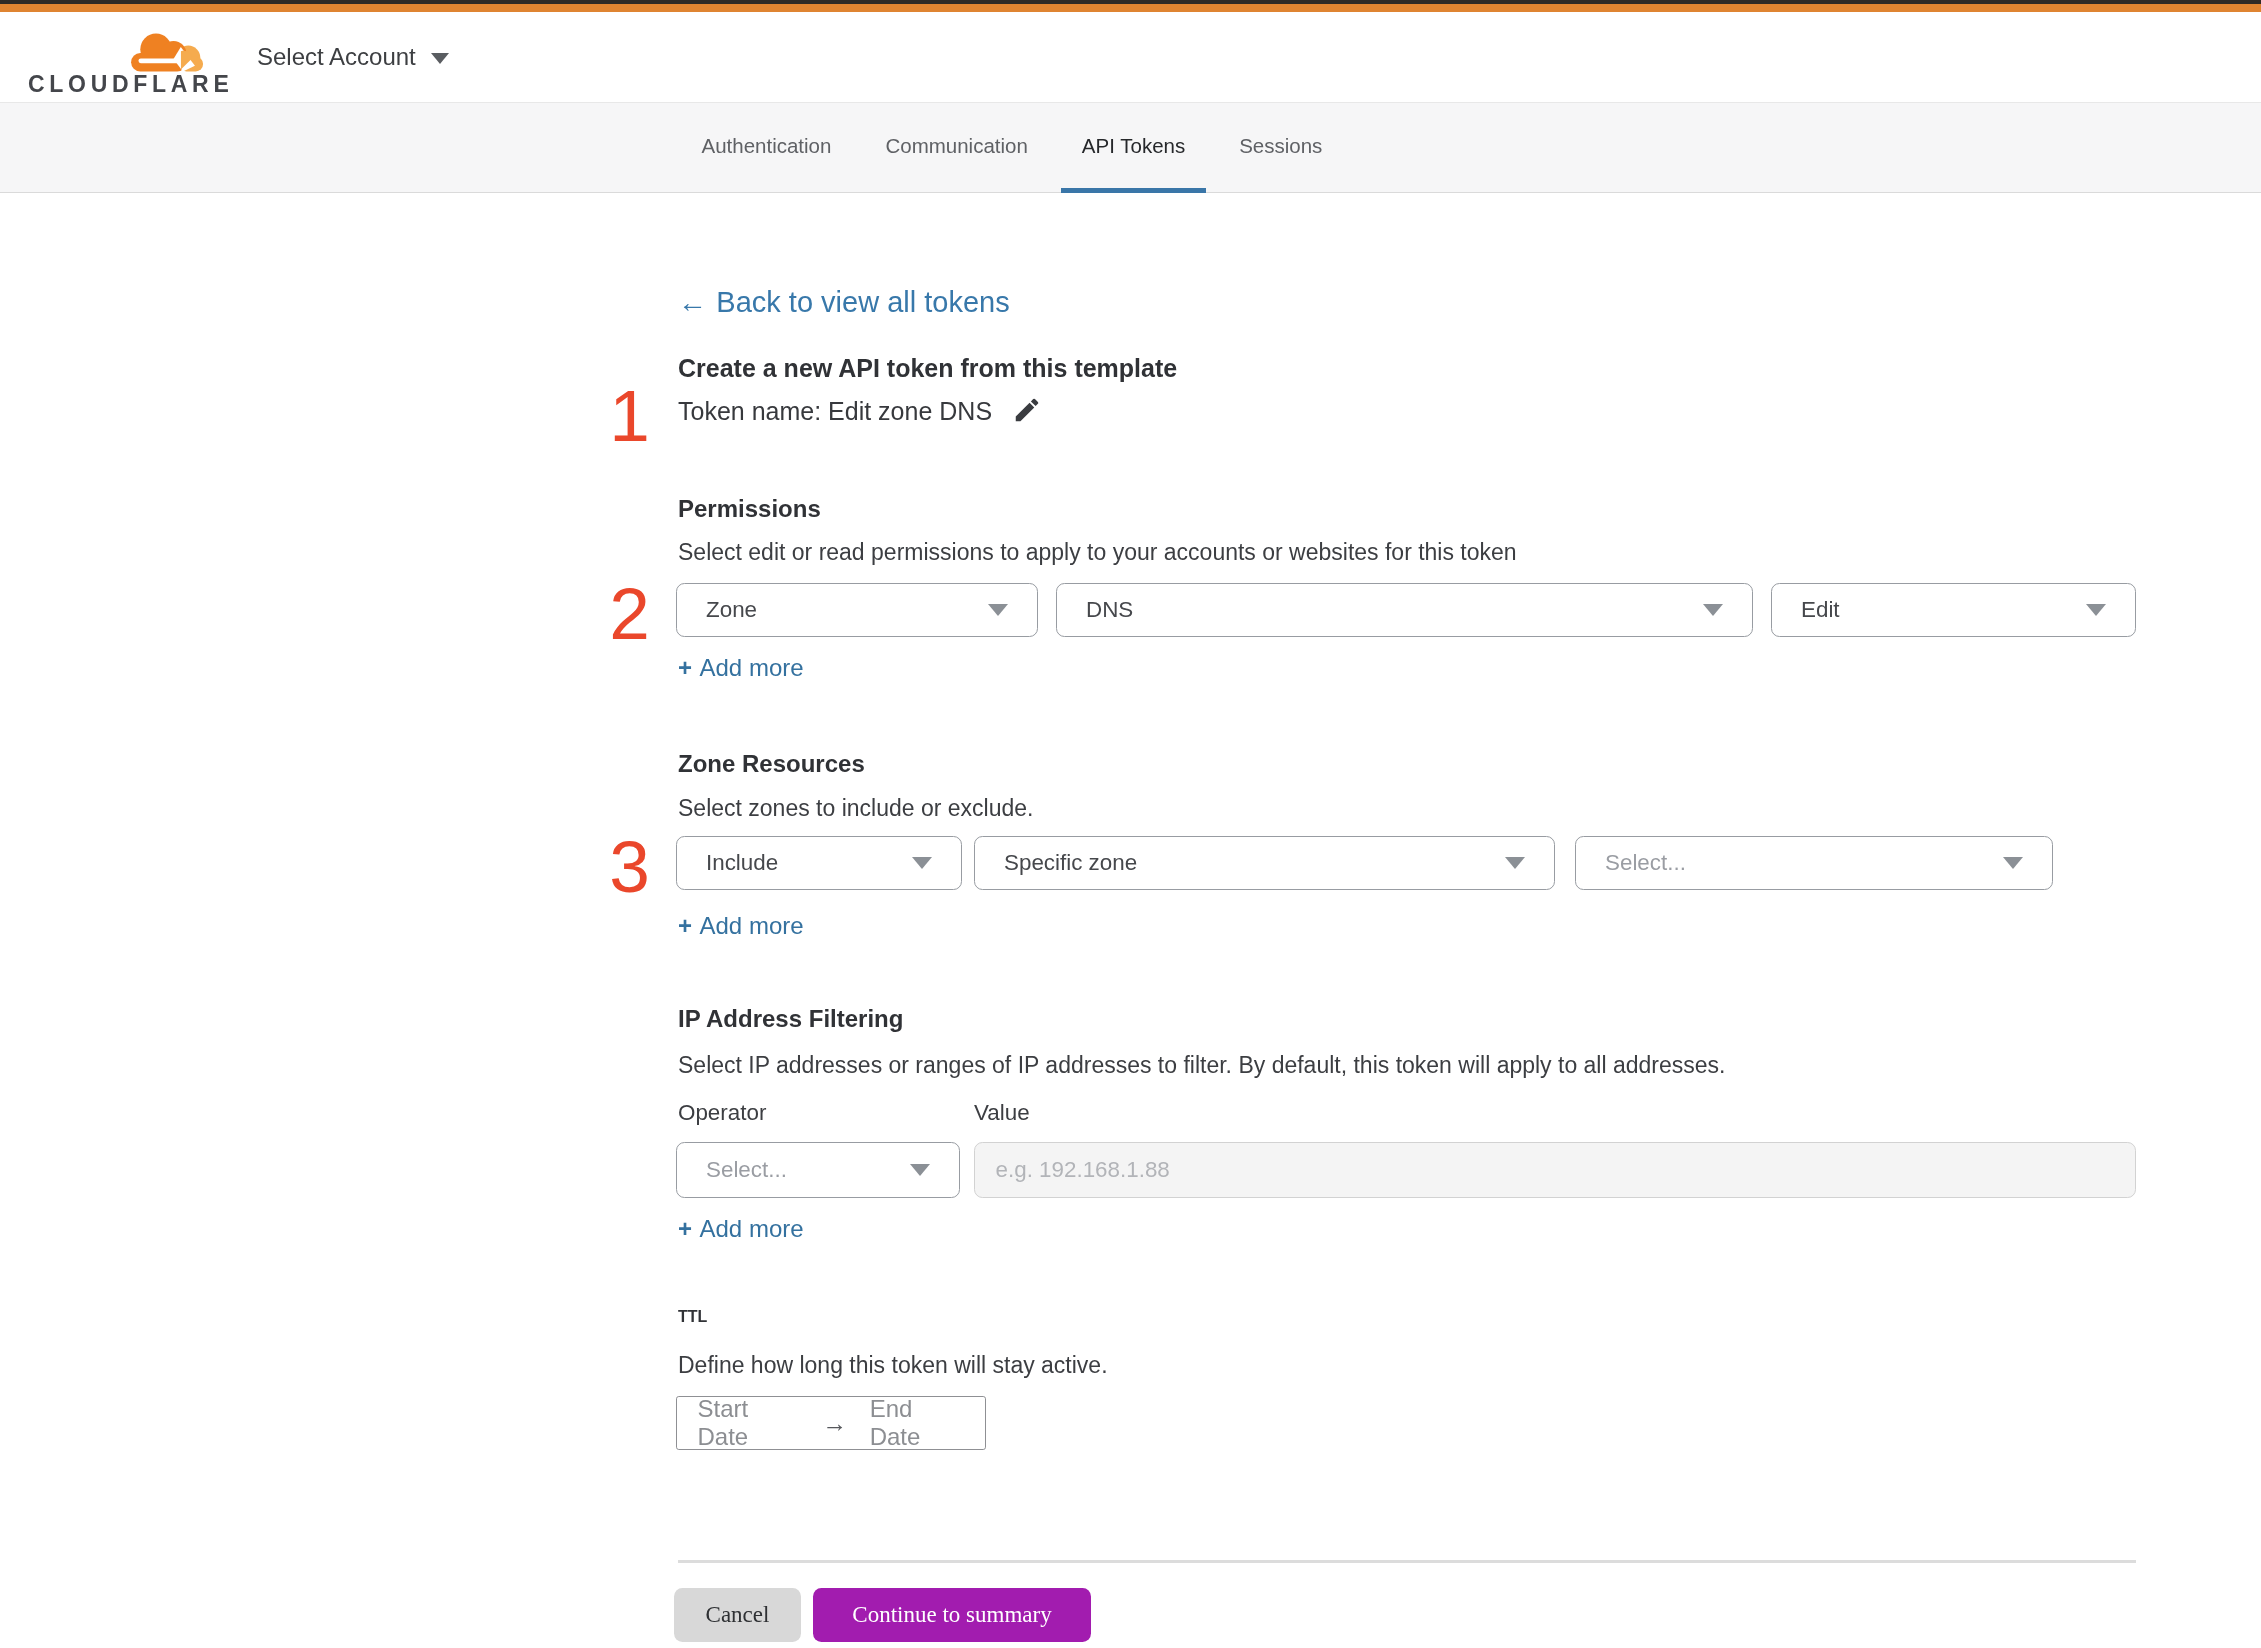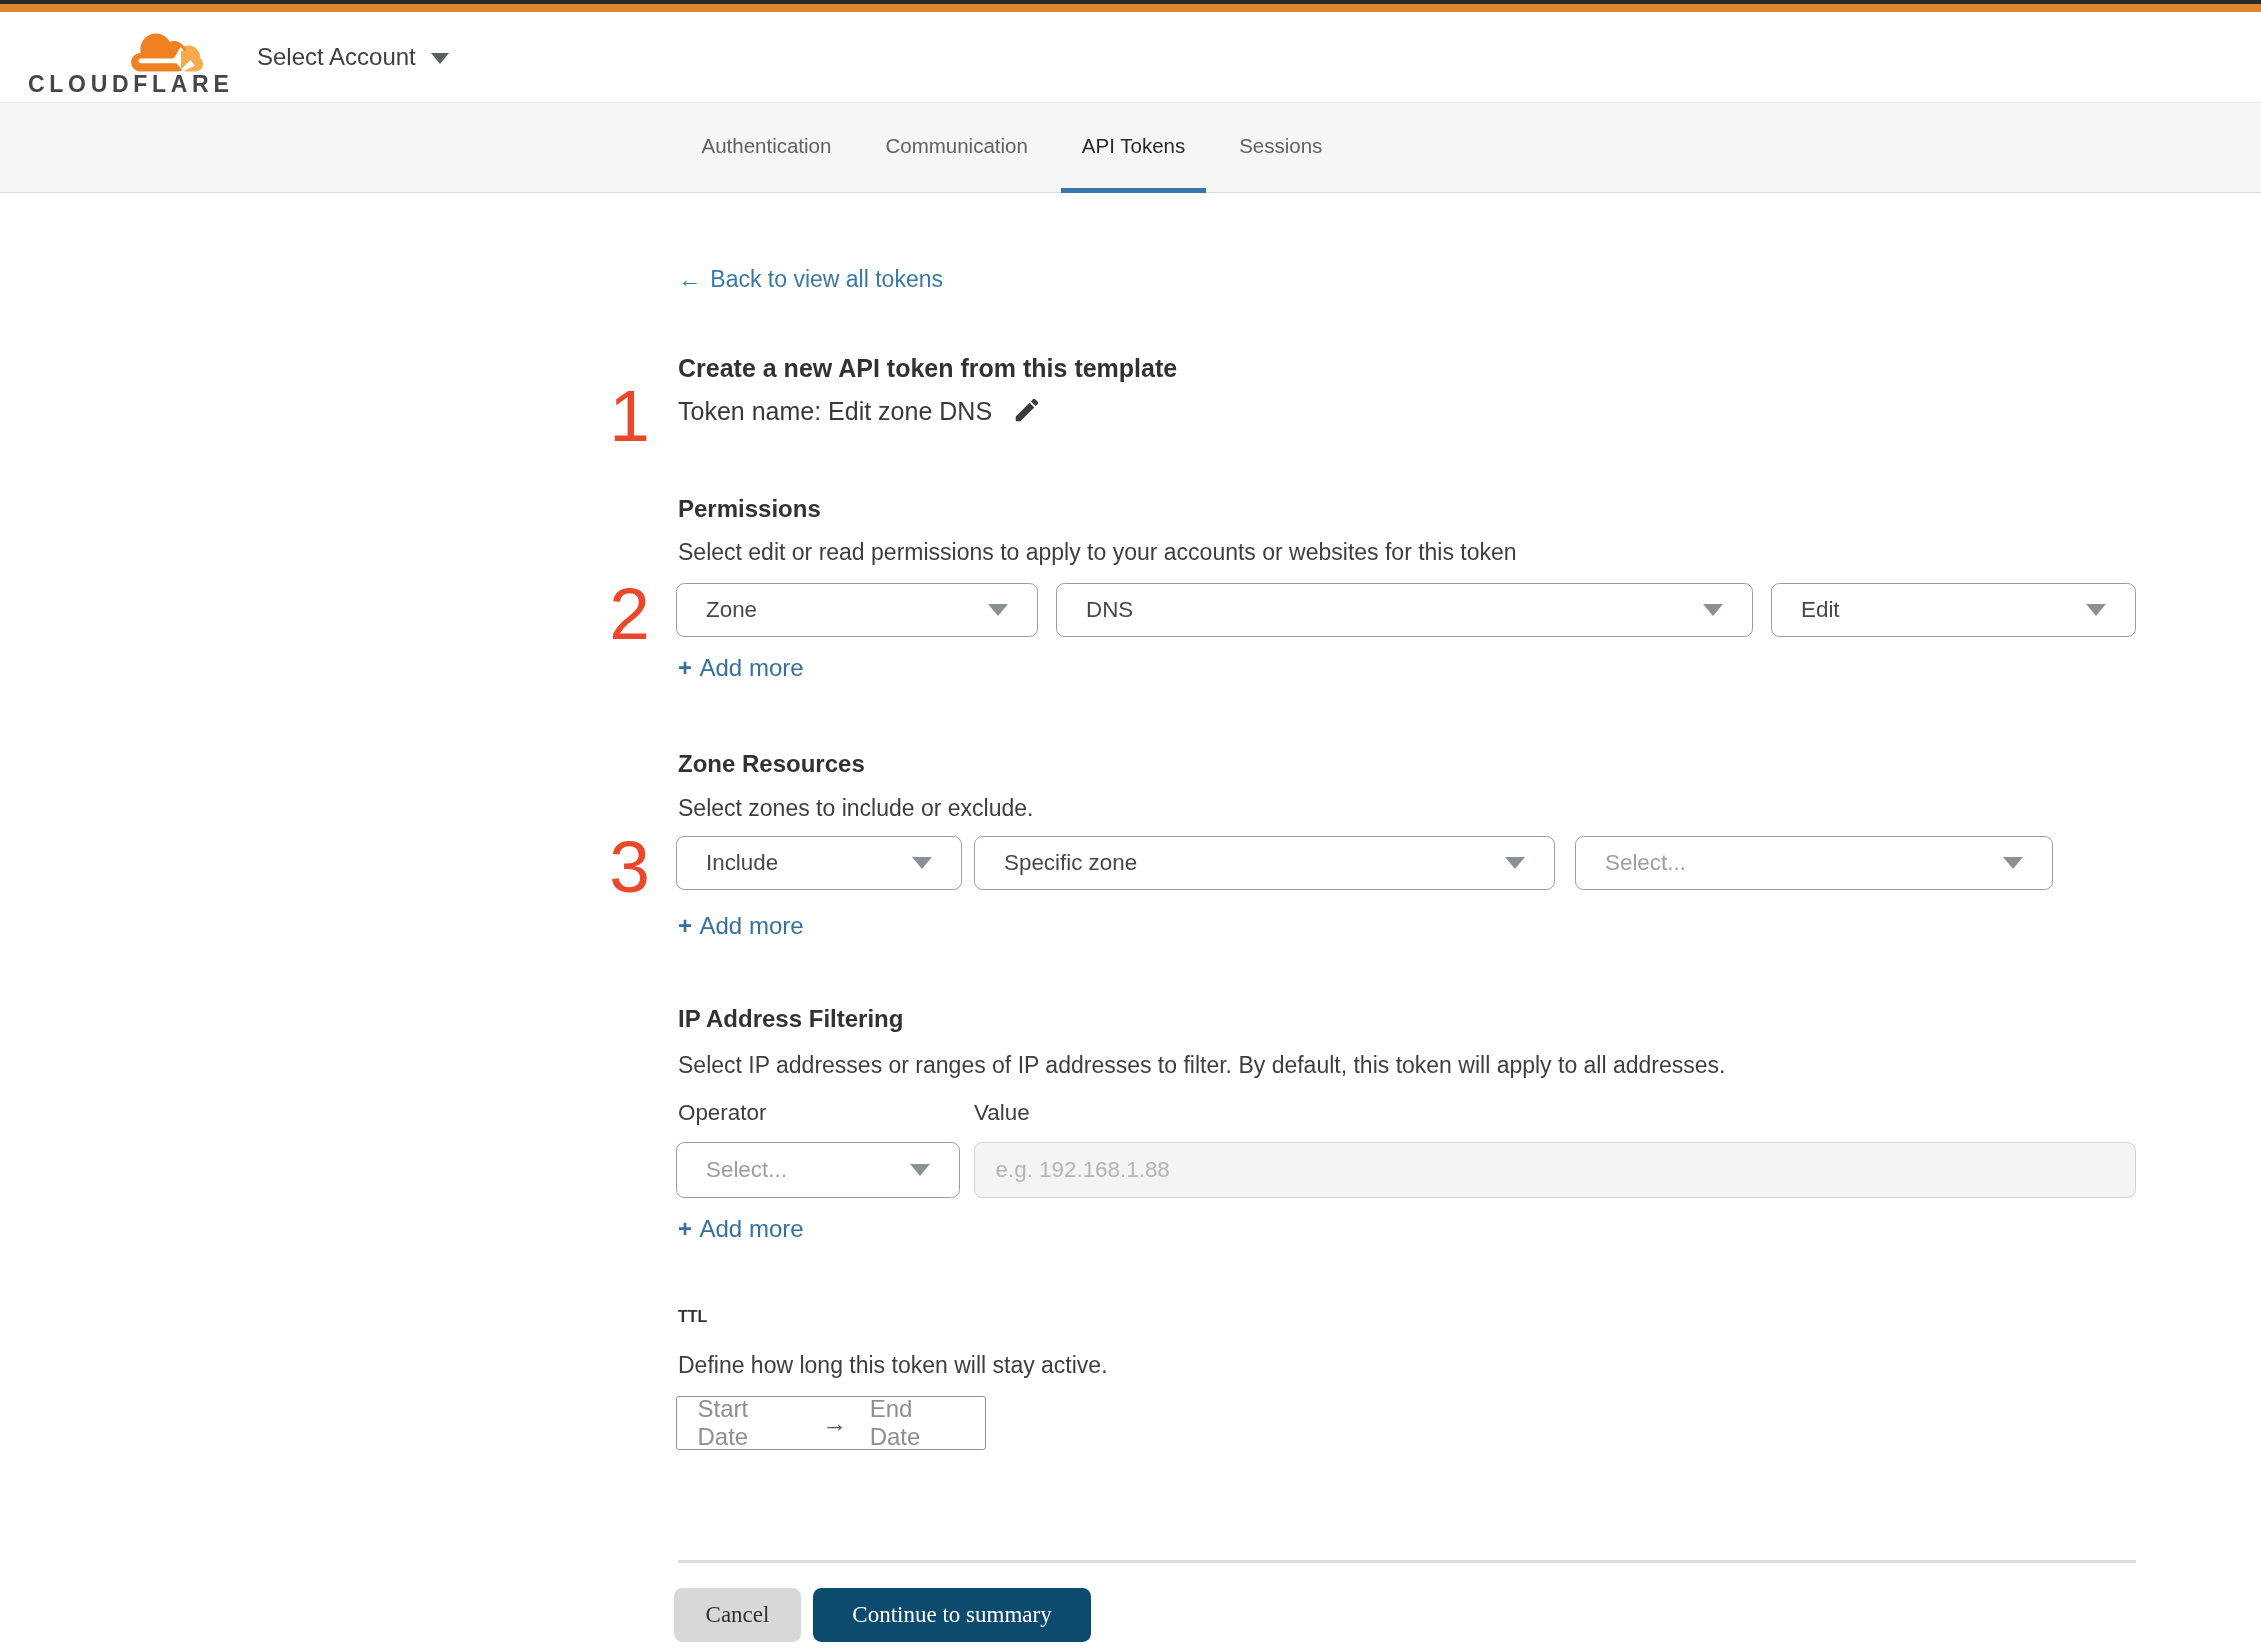--- a/index.html
+++ b/index.html
@@ -24,21 +24,21 @@
 
   
   .tabbar{position:absolute;left:0;top:103px;width:100%;height:90px;background:#f6f6f7;
           border-bottom:1.9px solid #dadada;box-sizing:border-box;}
   .tabs{position:absolute;left:681px;top:0;height:90px;display:flex;gap:13px;}
   .tab{display:flex;align-items:center;padding:0 20.5px;font-size:20.5px;color:#5f6165;
        cursor:pointer;border-bottom:5.6px solid transparent;box-sizing:border-box;}
   .tab.active{color:#26282b;border-bottom-color:#3a76a8;}
 
   
-  .link{position:absolute;color:#3878aa;font-size:23px;cursor:pointer;}
+  .link{position:absolute;color:#3878aa;font-size:29px;cursor:pointer;margin-top:20px;}
   .h-section{position:absolute;font-size:25px;font-weight:bold;color:#303236;}
   .desc{position:absolute;font-size:23px;color:#3c3e42;}
   .step-num{position:absolute;left:597px;width:65px;text-align:center;font-size:73px;
             line-height:67px;color:#ea472b;}
 
   
   .dd{position:absolute;height:54px;background:#fff;border:1.9px solid #989ca2;border-radius:8.4px;
       box-sizing:border-box;display:flex;align-items:center;padding:0 29px;cursor:pointer;justify-content:space-between;}
   .dd .val{font-size:22.4px;color:#46484c;flex:1;white-space:nowrap;overflow:hidden;}
   .dd .val.placeholder{color:#9a9da3;}
@@ -59,21 +59,21 @@
            padding:0 20.5px;gap:22.4px;cursor:pointer;}
   .ttl-box span{font-size:24px;color:#8c8e92;}
   .ttl-box .range-arrow{color:#55575b;font-size:25px;}
 
   .divider{position:absolute;left:678px;top:1560px;width:1458px;height:2.8px;background:#dcdcdc;}
 
   .btn{position:absolute;top:1588px;height:54px;border:none;border-radius:8.4px;font-size:23px;
        display:flex;align-items:center;justify-content:center;cursor:pointer;
        font-family:Liberation Serif, serif;}
   .btn-cancel{left:674px;width:127px;background:#d8d8d8;color:#2f3134;}
-  .btn-continue{left:813px;width:278px;background:#0c4a6e;color:#ffffff;}
+  .btn-continue{left:813px;width:278px;background:#a21caf;color:#ffffff;}
 
   .pencil{display:inline-block;vertical-align:middle;margin-left:13px;}
   .back-arrow{margin-right:9.3px;}
 </style>
 </head>
 <body>
 
 <div id="app">
 
   <div class="bar-dark"></div>

